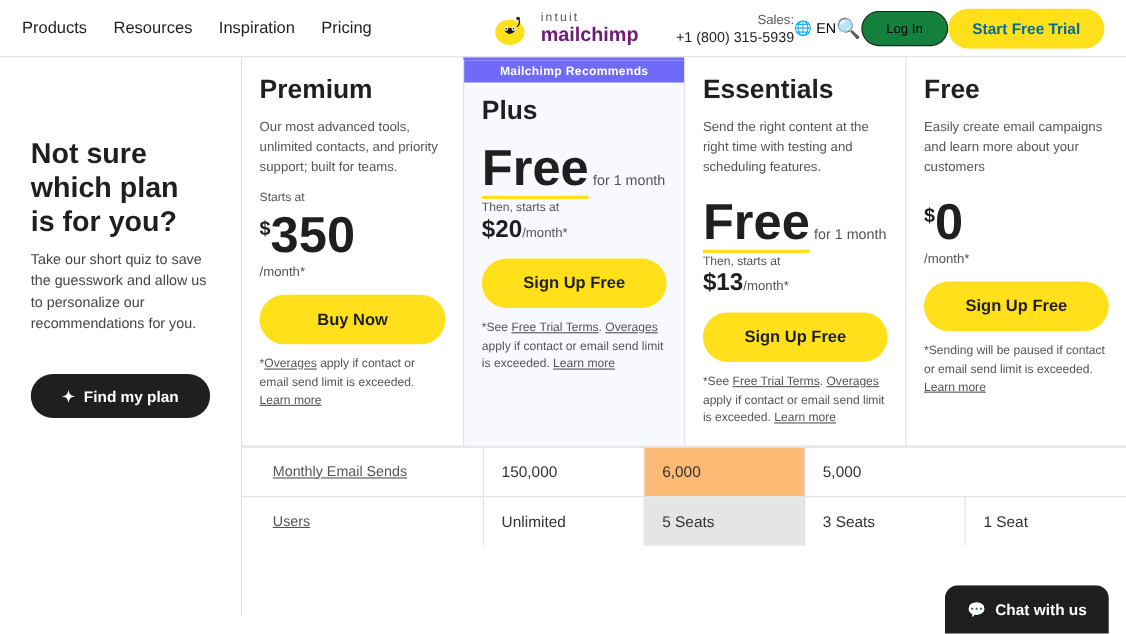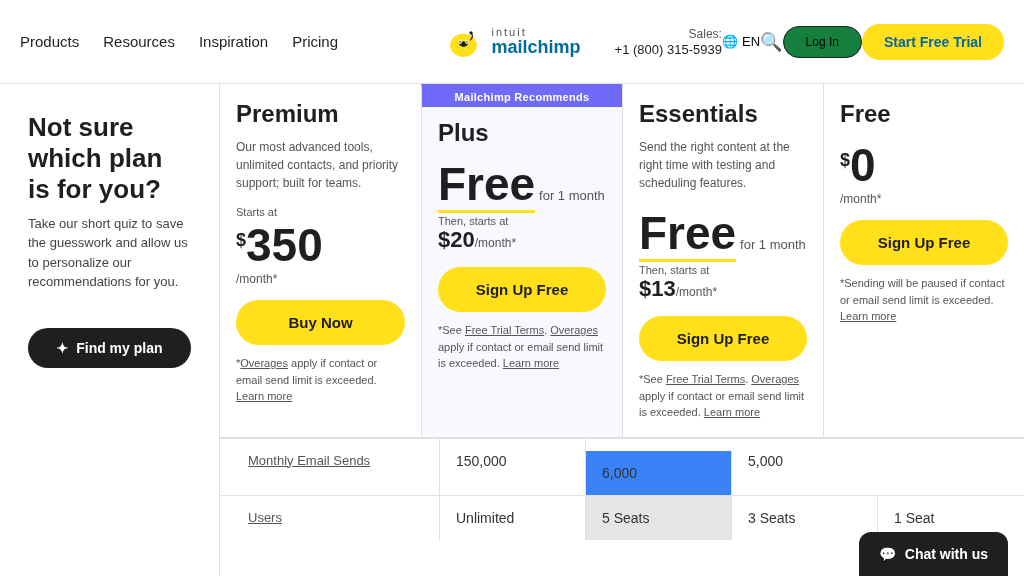--- a/index.html
+++ b/index.html
@@ -1,36 +1,36 @@
 <!DOCTYPE html>
 <html><head>
   <meta charset="utf-8">
   <style>
     * { box-sizing: border-box; margin: 0; padding: 0; }
     body { font-family: -apple-system, BlinkMacSystemFont, 'Helvetica Neue', Arial, sans-serif; font-size: 14px; color: #1f1f1f; background: #fff; overflow-x: hidden; }
 
     
-    .nav { display: flex; align-items: center; padding: 0 20px; height: 84px; border-bottom: 1px solid #e0e0e0; position: relative; }
+    .nav { display: flex; align-items: center; padding: 0 20px; height: 52px; border-bottom: 1px solid #e0e0e0; position: relative; }
     .nav-left { display: flex; align-items: center; gap: 24px; }
     .nav-item { font-size: 15px; font-weight: 500; cursor: pointer; color: #1f1f1f; text-decoration: none; }
     .nav-logo { position: absolute; left: 50%; transform: translateX(-50%); display: flex; align-items: center; gap: 8px; }
     .nav-right { margin-left: auto; display: flex; align-items: center; gap: 0; }
     .sales-info { font-size: 12px; color: #555; text-align: right; line-height: 1.4; }
     .sales-number { font-size: 13px; font-weight: 500; color: #1f1f1f; }
     .icon-btn { background: none; border: none; cursor: pointer; font-size: 18px; color: #1f1f1f; }
     .lang-btn { display: flex; align-items: center; gap: 4px; background: none; border: none; cursor: pointer; font-size: 13px; }
     .login-btn { border: 1.5px solid #1f1f1f; background: #15803d; border-radius: 50px; padding: 8px 22px; font-size: 12px; font-weight: 500; cursor: pointer; }
     .trial-btn { background: #ffe01b; border: none; border-radius: 50px; padding: 10px 22px; font-size: 14px; font-weight: 700; cursor: pointer; color: #0369a1; }
 
     
     .main { display: flex; min-height: calc(576px - 68px); }
 
     
     .left-panel { width: 220px; min-width: 220px; padding: 28px 28px 20px 28px; border-right: 1px solid #e0e0e0; display: flex; flex-direction: column; gap: 20px; }
-    .left-title { font-size: 26px; font-weight: 700; line-height: 1.2; }
+    .left-title { font-size: 26px; font-weight: 700; line-height: 1.2; margin-top: 44px; }
     .left-desc { font-size: 13px; color: #444; line-height: 1.5; margin-top: 8px; }
     .find-plan-btn { background: #1f1f1f; color: #fff; border: none; border-radius: 50px; padding: 12px 20px; font-size: 14px; font-weight: 600; cursor: pointer; display: flex; align-items: center; gap: 8px; margin-top: 16px; width: 100%; justify-content: center; }
 
     
     .plans-area { flex: 1; overflow-y: auto; display: flex; flex-direction: column; }
     .plans-grid { display: grid; grid-template-columns: repeat(4, 1fr); border-bottom: 1px solid #e0e0e0; }
 
     .plan-col { padding: 16px; border-left: 1px solid #e0e0e0; position: relative; }
     .plan-col:first-child { border-left: none; }
     .plan-col.highlighted { background: #f7f9ff; border-top: 3px solid #6f6af8; }
@@ -60,21 +60,21 @@
     
     ::-webkit-scrollbar { width: 6px; }
     ::-webkit-scrollbar-track { background: #f1f1f1; }
     ::-webkit-scrollbar-thumb { background: #ccc; border-radius: 3px; }
 
     
     .chat-widget { position: fixed; bottom: 0; right: 16px; background: #1f1f1f; color: #fff; padding: 14px 20px; border-radius: 12px 12px 0 0; font-size: 14px; font-weight: 600; cursor: pointer; display: flex; align-items: center; gap: 8px; }
 
     
     .logo-svg { width: 40px; height: 40px; }
-    .logo-text { font-size: 18px; font-weight: 700; color: #0369a1; line-height: 1; }
+    .logo-text { font-size: 18px; font-weight: 700; color: #701a75; line-height: 1; }
   </style>
 </head>
 <body>
 
 <nav class="nav">
   <div class="nav-left">
     <span class="nav-item">Products</span>
     <span class="nav-item">Resources</span>
     <span class="nav-item">Inspiration</span>
     <span class="nav-item">Pricing</span>
@@ -163,34 +163,35 @@
           <span style="font-size:13px;color:#555;">for 1 month</span>
           <div class="then-starts">Then, starts at</div>
           <span style="font-size:22px;font-weight:700;">$13</span><span style="font-size:12px;color:#555;">/month*</span>
         </div>
         <button class="cta-btn cta-yellow">Sign Up Free</button>
         <div class="fine-print">*See <span class="underline-link">Free Trial Terms</span>. <span class="underline-link">Overages</span> apply if contact or email send limit is exceeded. <span class="underline-link">Learn more</span></div>
       </div>
 
       <div class="plan-col">
         <div class="plan-name">Free</div>
+        <div class="plan-desc">Easily create email campaigns and learn more about your customers</div>
         <div>
           <span style="font-size:18px;font-weight:700;vertical-align:top;line-height:2.5;">$</span><span style="font-size:46px;font-weight:800;">0</span>
           <div class="price-period">/month*</div>
         </div>
         <button class="cta-btn cta-yellow">Sign Up Free</button>
         <div class="fine-print">*Sending will be paused if contact or email send limit is exceeded. <span class="underline-link">Learn more</span></div>
       </div>
 
     </div>
 
     <div class="feature-row">
       <div class="feature-label underline-link">Monthly Email Sends</div>
       <div class="feature-value">150,000</div>
-      <div class="feature-value" style="background:#3b82f6;margin-top:12px;">6,000</div>
+      <div class="feature-value" style="background:#fdba74;">6,000</div>
       <div class="feature-value">5,000</div>
     </div>
 
     <div class="feature-row">
       <div class="feature-label underline-link">Users</div>
       <div class="feature-value">Unlimited</div>
       <div class="feature-value" style="background:#e5e5e5;">5 Seats</div>
       <div class="feature-value">3 Seats</div>
       <div class="feature-value">1 Seat</div>
     </div>

